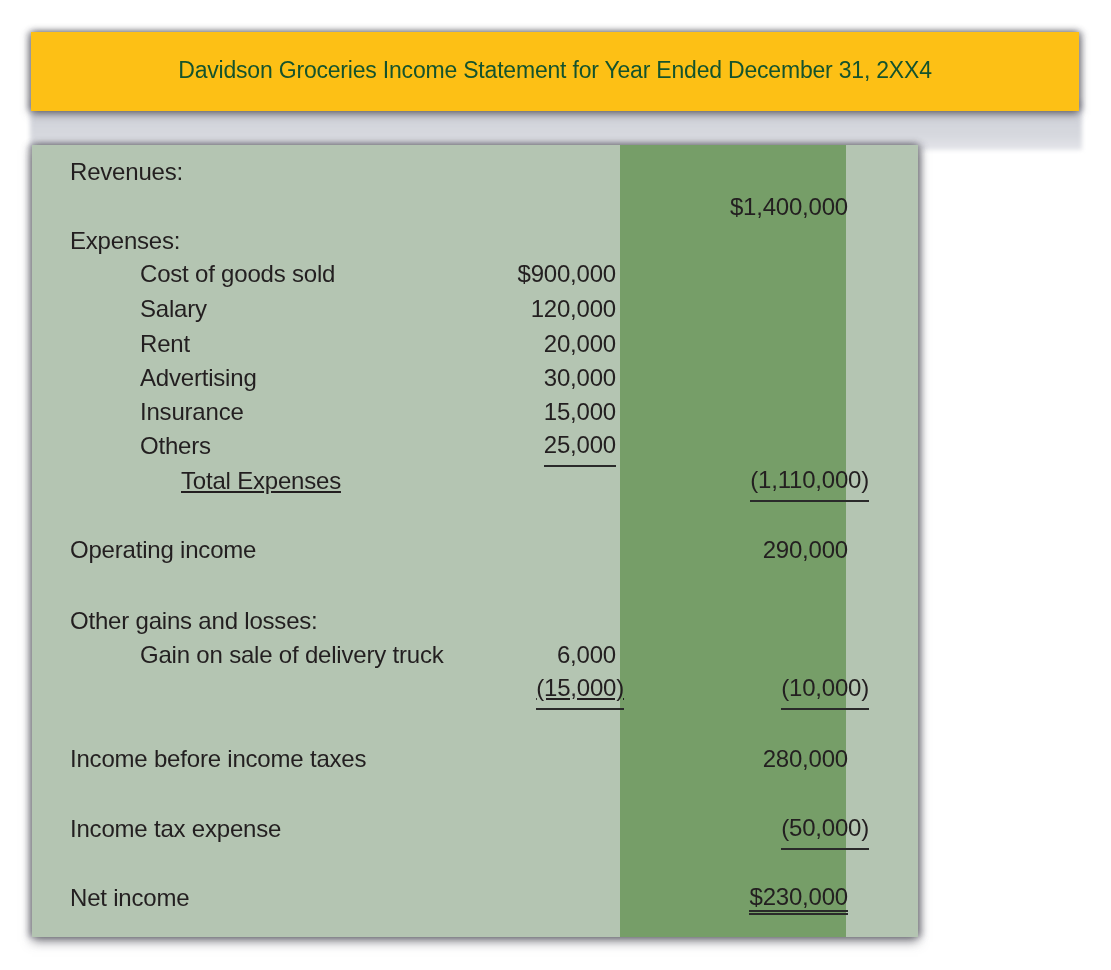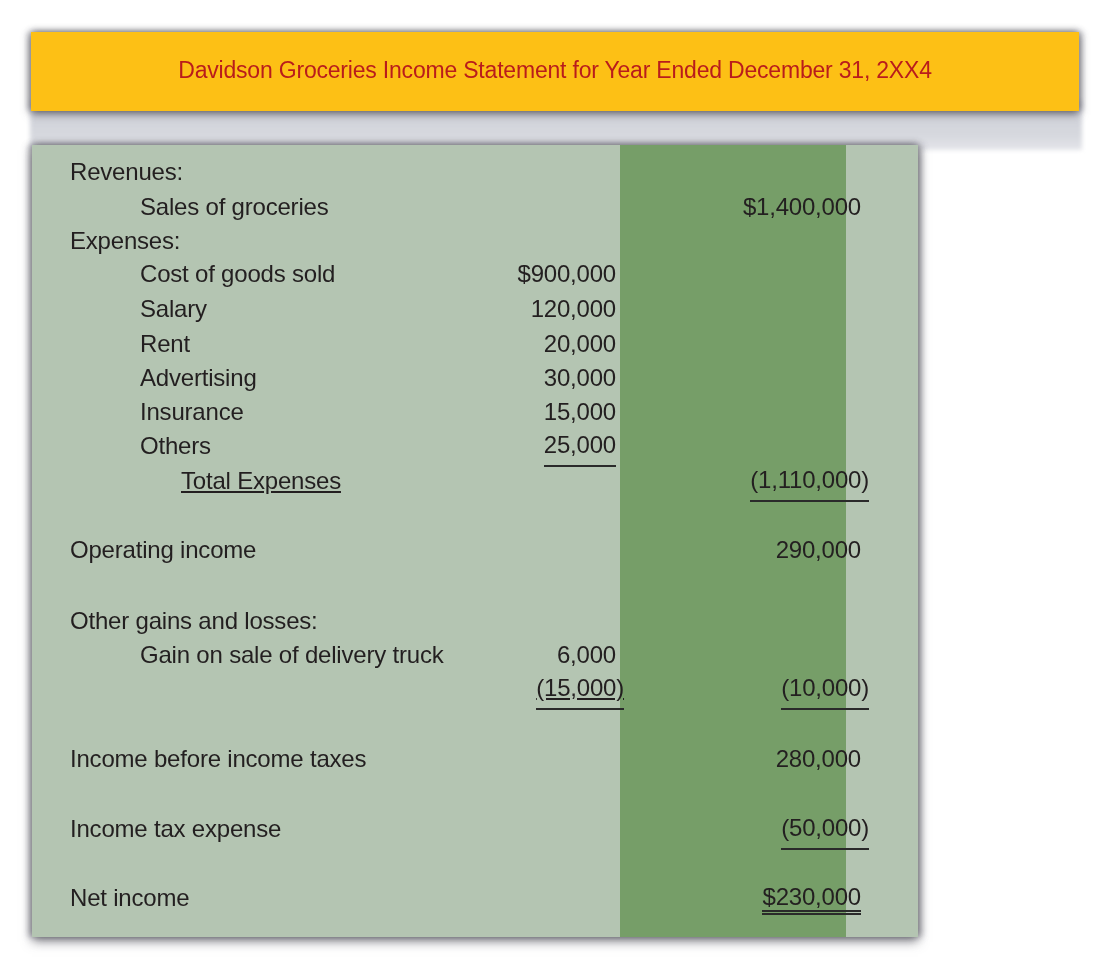--- a/index.html
+++ b/index.html
@@ -14,21 +14,21 @@
     background: linear-gradient(#e9e9ee, #d3d5dc 40%, #d6d8de 70%, #e4e5ea);
     filter: blur(2px);
   }
   .banner {
     position: absolute; left: 31px; top: 32px; width: 1048px; height: 79px;
     background: #fdc015;
     box-shadow: 0 -2px 6px rgba(90,90,100,0.45), 0 4px 8px rgba(70,70,80,0.55), -4px 0 6px rgba(90,90,100,0.35), 4px 0 6px rgba(90,90,100,0.35);
     display: flex; align-items: center; justify-content: center;
   }
   .banner-title {
-    font-size: 23px; letter-spacing: -0.2px; color: #b91c1c;
+    font-size: 23px; letter-spacing: -0.2px; color: #14532d;
     position: relative; top: -1px;
   }
   .panel {
     position: absolute; left: 32px; top: 145px; width: 886px; height: 792px;
     background: #b4c5b2;
     box-shadow: 0 -2px 6px rgba(90,90,100,0.45), 0 5px 10px rgba(70,70,80,0.55), -4px 0 6px rgba(90,90,100,0.35), 4px 0 7px rgba(90,90,100,0.45);
   }
   .midcol {
     position: absolute; left: 588px; top: 0; width: 226px; height: 792px;
     background: #769e68;
@@ -36,40 +36,39 @@
   .txt {
     position: absolute; font-size: 24px; line-height: 28px; white-space: nowrap;
     letter-spacing: -0.2px;
   }
   .l0 { left: 38px; }
   .l1 { left: 108px; }
   .l2 { left: 149px; text-decoration: underline; }
   .num { text-align: right; }
   .mid { right: 302px; }   
   .midp { right: 294px; text-decoration: underline; }  
-  .rt  { right: 57px; margin-left: 28px; }    
+  .rt  { right: 70px; margin-left: 28px; }    
   .rtp { right: 49px; }    
   .ul { border-bottom: 2.5px solid #2a2a2a; padding-bottom: 7px; line-height: 26px; }
   .dul { border-bottom: 5px double #2a2a2a; line-height: 26px; }
 </style>
 </head>
 <body>
 
 <div class="gapshade"></div>
 
 <div class="banner">
   <span class="banner-title">Davidson Groceries Income Statement for Year Ended December 31, 2XX4</span>
 </div>
 
 <div class="panel">
   <div class="midcol"></div>
 
   <div class="txt l0" style="top:13px">Revenues:</div>
 
-  <div class="txt l1" style="top:48px">Sales of groceries</div>
   <div class="txt num rt" style="top:48px">$1,400,000</div>
 
   <div class="txt l0" style="top:82px">Expenses:</div>
 
   <div class="txt l1" style="top:115px">Cost of goods sold</div>
   <div class="txt num mid" style="top:115px">$900,000</div>
 
   <div class="txt l1" style="top:150px">Salary</div>
   <div class="txt num mid" style="top:150px">120,000</div>
 

